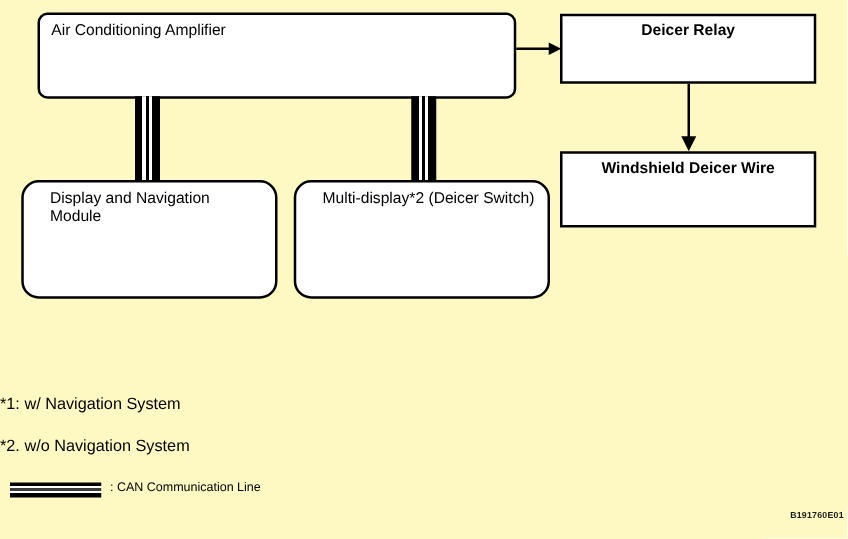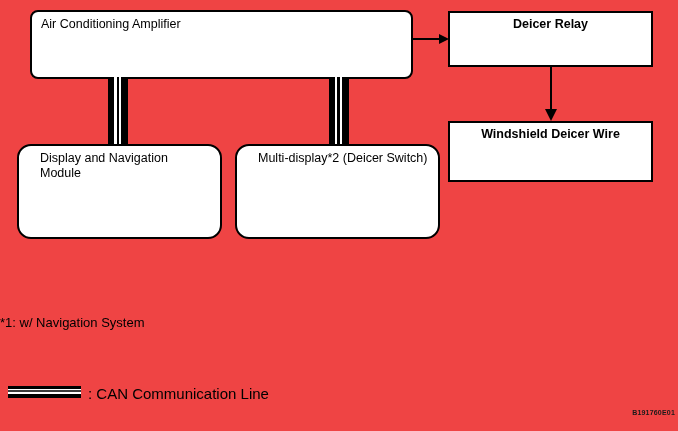--- a/index.html
+++ b/index.html
@@ -4,21 +4,21 @@
 <style>
   html, body {
     margin: 0;
     padding: 0;
     background: #ffffff;
   }
   .page {
     position: relative;
     width: 678px;
     height: 431px;
-    background: #ef4444;
+    background: #fef9c3;
     font-family: "Liberation Sans", sans-serif;
     color: #000000;
     overflow: hidden;
   }
   .box {
     position: absolute;
     box-sizing: border-box;
     background: #ffffff;
     border: 2px solid #000000;
     font-size: 12.5px;
@@ -95,21 +95,21 @@
   .footnote {
     position: absolute;
     left: 0;
     font-size: 13px;
     white-space: nowrap;
   }
   .legend-label {
     position: absolute;
     left: 88px;
     top: 385px;
-    font-size: 15px;
+    font-size: 10px;
     white-space: nowrap;
   }
   .ref-code {
     position: absolute;
     right: 3px;
     top: 409px;
     font-size: 7px;
     font-weight: bold;
     letter-spacing: 0.2px;
     color: #1a1a1a;
@@ -145,19 +145,20 @@
     <div class="label">
       <div>Display and Navigation Module</div>
     </div>
   </div>
 
   <div class="box rounded-lg" style="left:235px; top:144px; width:205px; height:95px;">
     <div class="label">Multi-display*2 (Deicer Switch)</div>
   </div>
 
   <div class="footnote" style="top:315px;">*1: w/ Navigation System</div>
+  <div class="footnote" style="top:349px;">*2. w/o Navigation System</div>
 
   <div class="can-legend-symbol"></div>
   <div class="legend-label">: CAN Communication Line</div>
 
   <div class="ref-code">B191760E01</div>
 
 </div>
 
 </body></html>

